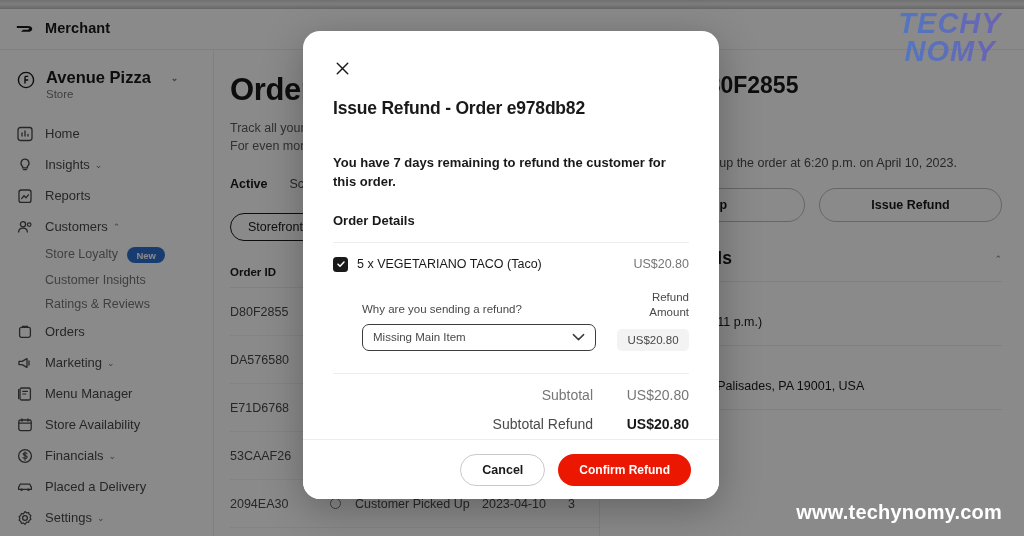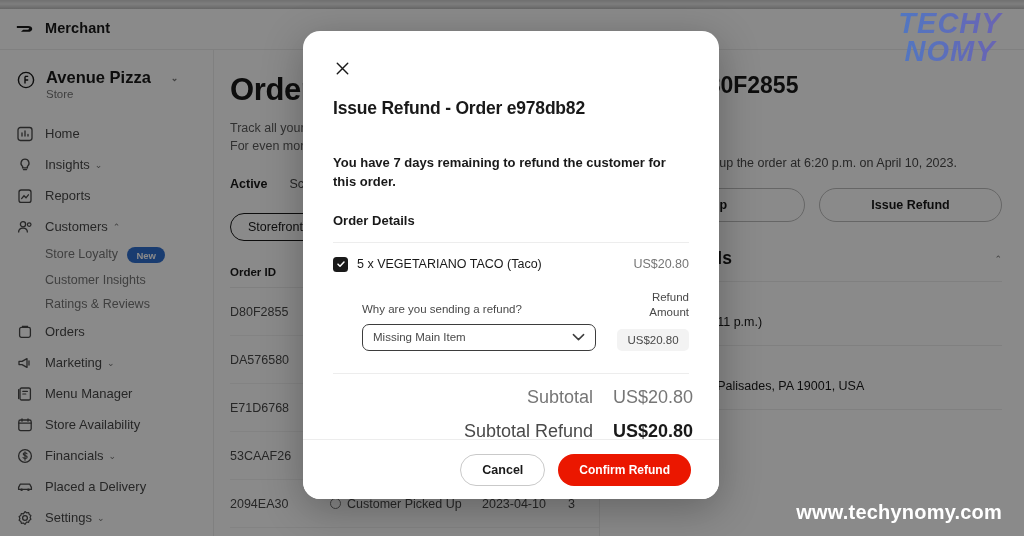--- a/index.html
+++ b/index.html
@@ -44,21 +44,21 @@
   .main { position: absolute; left: 214px; top: 41px; width: 385px; height: 486px; background: #fff; padding: 22px 0 0 16px; }
   .page-title { font-size: 31px; font-weight: 700; color: #191919; letter-spacing: -.4px; }
   .page-sub { font-size: 12.5px; color: #5c5c5c; margin-top: 11px; line-height: 1.45; }
   .tabs { display: flex; gap: 22px; margin-top: 22px; font-size: 12.5px; color: #494949; }
   .tab.active { color: #191919; font-weight: 600; }
   .chip { display: inline-block; margin-top: 22px; border: 1.5px solid #191919; border-radius: 20px; padding: 6px 17px; font-size: 12.5px; color: #191919; }
   .tbl { margin-top: 16px; width: 100%; }
   .tbl-head { font-size: 11.5px; font-weight: 700; color: #191919; padding: 9px 0; border-bottom: 1px solid #ededed; }
   .tbl-row { display: flex; align-items: center; font-size: 12.5px; color: #494949; height: 48px; border-bottom: 1px solid #f2f2f2; }
   .c-id { width: 100px; flex: 0 0 100px; }
-  .c-st { width: 152px; flex: 0 0 152px; display: flex; align-items: center; gap: 6px; }
+  .c-st { width: 152px; flex: 0 0 152px; display: flex; align-items: center; gap: 14px; }
   .c-dt { width: 86px; flex: 0 0 86px; }
   .c-n  { width: 30px; flex: 0 0 30px; }
   .dot-ic { width: 11px; height: 11px; border: 1.3px solid #767676; border-radius: 50%; flex: 0 0 11px; }
 
   
   .rpanel { position: absolute; left: 599px; top: 41px; width: 425px; height: 486px; background: #fff; border-left: 1px solid #ededed; padding: 22px 22px 0 22px; }
   .r-title { font-size: 23px; font-weight: 700; color: #191919; }
   .r-badge { display: inline-block; margin-top: 18px; background: #ededed; color: #191919; font-size: 12px; font-weight: 600; border-radius: 4px; padding: 4px 9px; }
   .r-note { font-size: 12.5px; color: #494949; margin-top: 17px; }
   .r-btns { display: flex; gap: 14px; margin-top: 18px; }
@@ -97,21 +97,21 @@
   .select {
     margin-top: 9px; width: 234px; height: 27px;
     border: 1.4px solid #3d3d3d; border-radius: 7px;
     display: flex; align-items: center; justify-content: space-between;
     padding: 0 10px; font-size: 11.5px; color: #4a4a4a; cursor: pointer; background: #fff;
   }
   .reason-right { width: 72px; text-align: right; }
   .ra-label { font-size: 11.5px; color: #494949; line-height: 1.35; }
   .ra-box { margin-top: 8px; background: #f3f3f3; border-radius: 5px; padding: 5px 0; font-size: 11.5px; color: #494949; text-align: center; }
 
-  .tot-row { display: flex; justify-content: flex-end; align-items: center; margin-top: 13px; font-size: 18px; }
+  .tot-row { display: flex; justify-content: flex-end; align-items: center; margin-top: 13px; font-size: 14px; }
   .tot-lab { color: #767676; width: 160px; text-align: right; padding-right: 20px; }
   .tot-val { color: #767676; width: 76px; text-align: right; }
   .tot-row.strong .tot-lab { color: #494949; }
   .tot-row.strong .tot-val { color: #191919; font-weight: 700; }
   .dash-hr { border-top: 1px dashed #dcdcdc; margin-top: 13px; margin-left: 108px; }
 
   .m-foot {
     flex: 0 0 60px; border-top: 1px solid #ededed; background: #fff;
     display: flex; align-items: center; justify-content: flex-end; gap: 13px; padding: 0 28px;
   }

